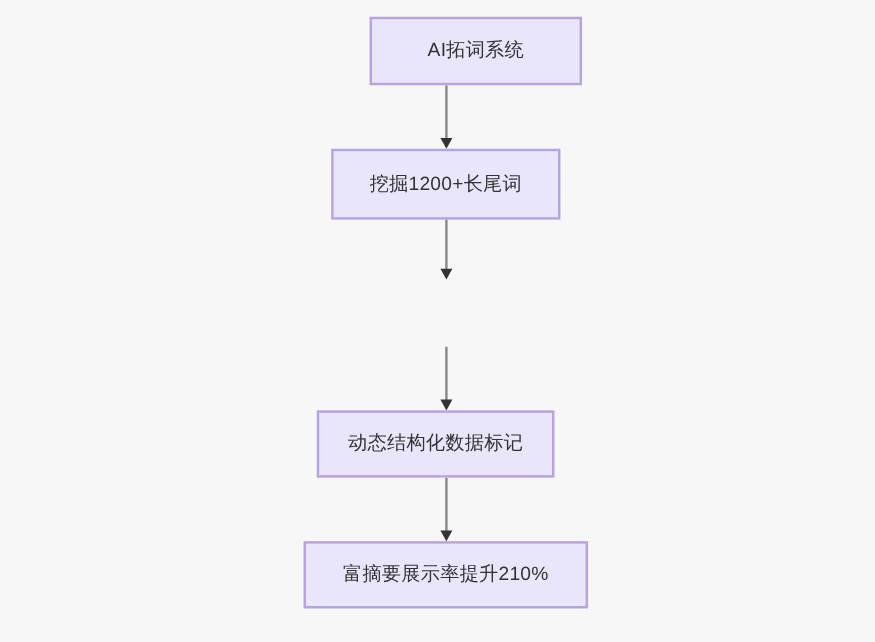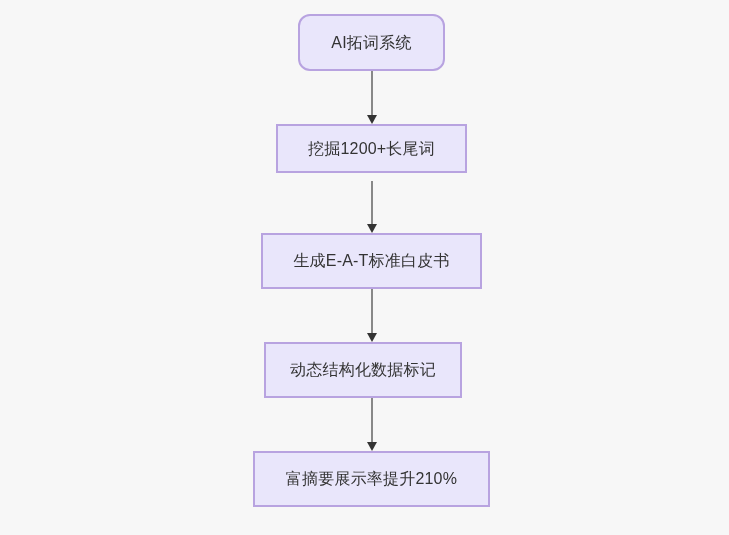--- a/index.html
+++ b/index.html
@@ -66,31 +66,28 @@
   <svg class="flow-connector" style="left:366px; top:289px; width:12px; height:53px;" viewBox="0 0 12 53">
     <line x1="6" y1="0" x2="6" y2="45" stroke="#888888" stroke-width="2"></line>
     <polygon points="1,44 11,44 6,53" fill="#333333"></polygon>
   </svg>
 
   <svg class="flow-connector" style="left:366px; top:398px; width:12px; height:53px;" viewBox="0 0 12 53">
     <line x1="6" y1="0" x2="6" y2="45" stroke="#888888" stroke-width="2"></line>
     <polygon points="1,44 11,44 6,53" fill="#333333"></polygon>
   </svg>
 
-  <div class="flow-node" style="left:298px; top:14px; width:147px; height:57px;border-radius:12px;">
+  <div class="flow-node" style="left:308px; top:14px; width:177px; height:57px;">
     <span class="flow-node-label">AI拓词系统</span>
   </div>
 
-  <div class="flow-node" style="left:276px; top:124px; width:191px; height:49px;">
+  <div class="flow-node" style="left:276px; top:124px; width:191px; height:59px;">
     <span class="flow-node-label">挖掘1200+长尾词</span>
   </div>
 
-  <div class="flow-node" style="left:261px; top:233px; width:221px; height:56px;">
-    <span class="flow-node-label">生成E-A-T标准白皮书</span>
-  </div>
 
   <div class="flow-node" style="left:264px; top:342px; width:198px; height:56px;">
     <span class="flow-node-label">动态结构化数据标记</span>
   </div>
 
   <div class="flow-node" style="left:253px; top:451px; width:237px; height:56px;">
     <span class="flow-node-label">富摘要展示率提升210%</span>
   </div>
 
 </div>

